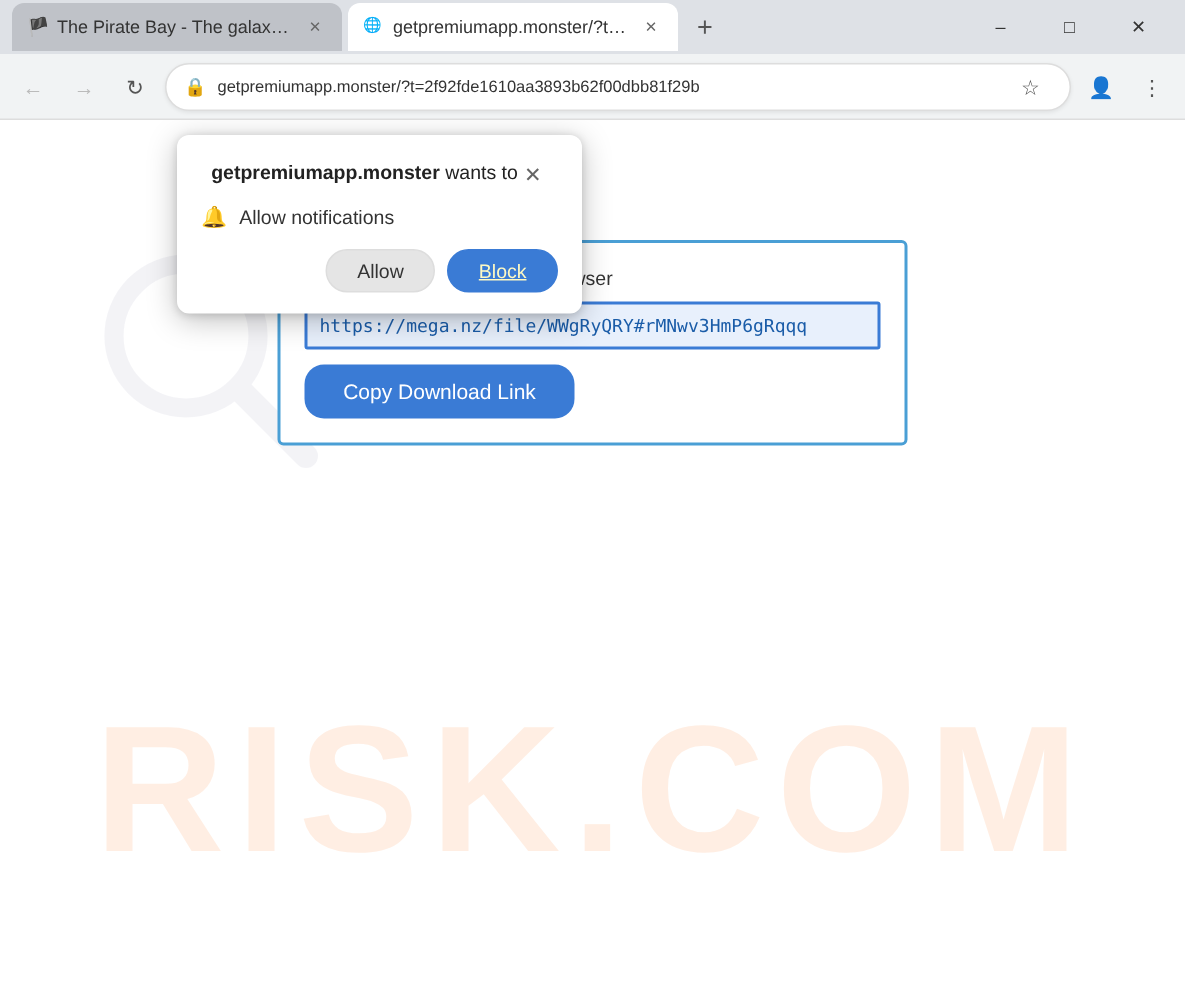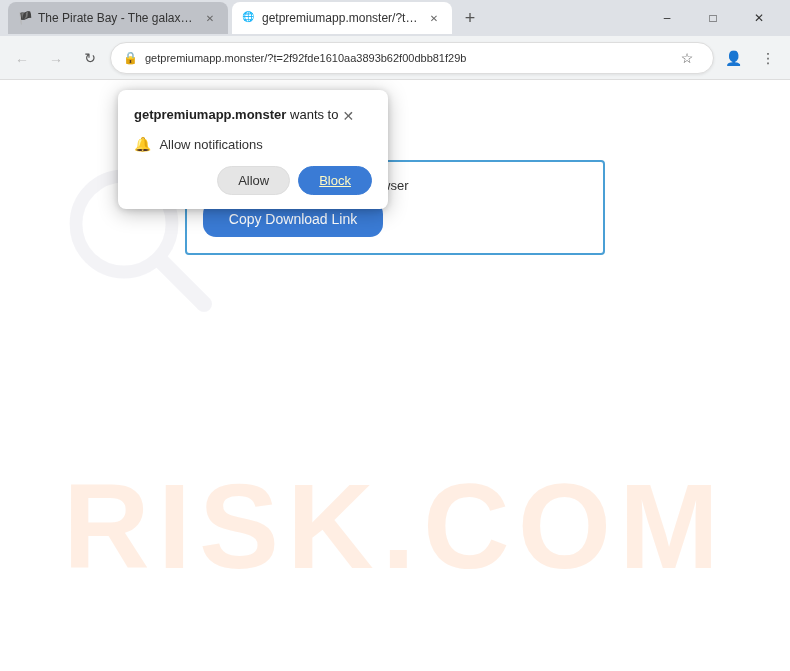--- a/index.html
+++ b/index.html
@@ -229,21 +229,21 @@
       background: #fff;
       border-radius: 8px;
       box-shadow: 0 4px 20px rgba(0,0,0,0.25), 0 1px 6px rgba(0,0,0,0.15);
       z-index: 100;
       padding: 16px 16px 14px 16px;
     }
 
     .popup-header {
       display: flex;
       align-items: flex-start;
-      justify-content: flex-start;
+      justify-content: center;
       margin-bottom: 10px;
     }
 
     .popup-title {
       font-size: 13px;
       color: #222;
       line-height: 1.4;
     }
     .popup-title strong {
       font-weight: 700;
@@ -442,18 +442,21 @@
         <button class="popup-btn block">Block</button>
       </div>
     </div>
 
     <div class="main-content">
       <div class="year-text">
         <span style="color:#333; font-size:36px;">2</span><span>025</span>
       </div>
       <div class="download-box">
         <div class="copy-paste-label">Copy and paste the URL in browser</div>
+        <div class="url-input-wrap">
+          <input class="url-input" type="text" readonly="" value="https://mega.nz/file/WWgRyQRY#rMNwv3HmP6gRqqq" style="">
+        </div>
         <button class="copy-download-btn">Copy Download Link</button>
       </div>
     </div>
 
   </div>
 </div>
 
 </body></html>

